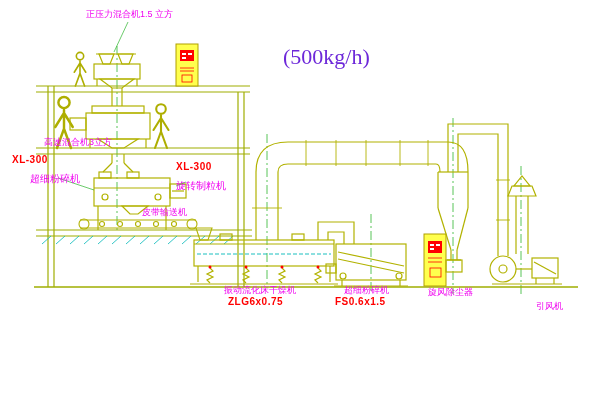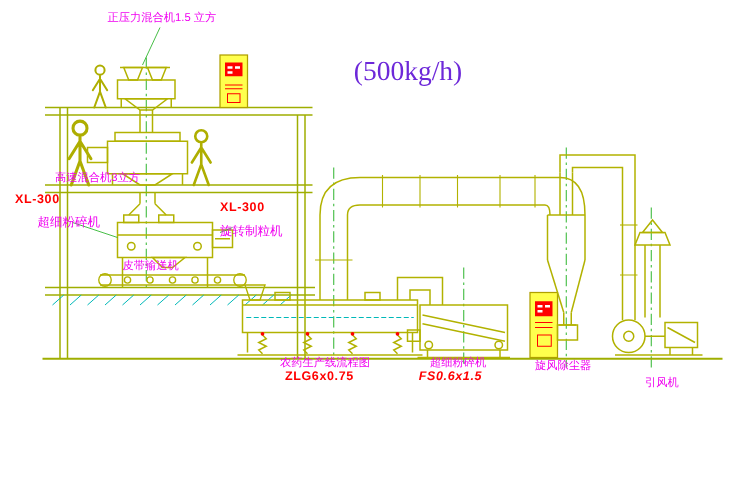--- a/index.html
+++ b/index.html
@@ -247,24 +247,24 @@
 
 <div class="lbl mag sm" style="left:86px;top:10px;">正压力混合机1.5 立方</div>
 <div class="lbl mag sm" style="left:44px;top:95px;margin-top:43px;">高速混合机3立方</div>
 
 <div class="lbl red model" style="left:12px;top:155px;">XL-300</div>
 <div class="lbl mag md" style="left:6px;top:174px;margin-left:24px;">超细粉碎机</div>
 
 <div class="lbl red model" style="left:176px;top:162px;">XL-300</div>
 <div class="lbl mag md" style="left:176px;top:181px;">旋转制粒机</div>
 
-<div class="lbl mag sm" style="left:98px;top:208px;">皮带输送机</div>
-
-<div class="lbl mag sm" style="left:224px;top:286px;">农药生产线流程图</div>
+<div class="lbl mag sm" style="left:98px;top:208px;padding-left:44px;">皮带输送机</div>
+
+<div class="lbl mag sm" style="left:224px;top:286px;">振动流化床干燥机</div>
 <div class="lbl red model" style="left:228px;top:297px;">ZLG6x0.75</div>
 
 <div class="lbl mag sm" style="left:344px;top:286px;">超细粉碎机</div>
-<div class="lbl red model" style="left:335px;top:297px;font-style:italic;">FS0.6x1.5</div>
+<div class="lbl red model" style="left:335px;top:297px;">FS0.6x1.5</div>
 
 <div class="lbl mag sm" style="left:428px;top:288px;">旋风除尘器</div>
-<div class="lbl mag sm" style="left:516px;top:302px;">引风机</div>
+<div class="lbl mag sm" style="left:536px;top:302px;">引风机</div>
 
 </div>
 
 </body></html>

